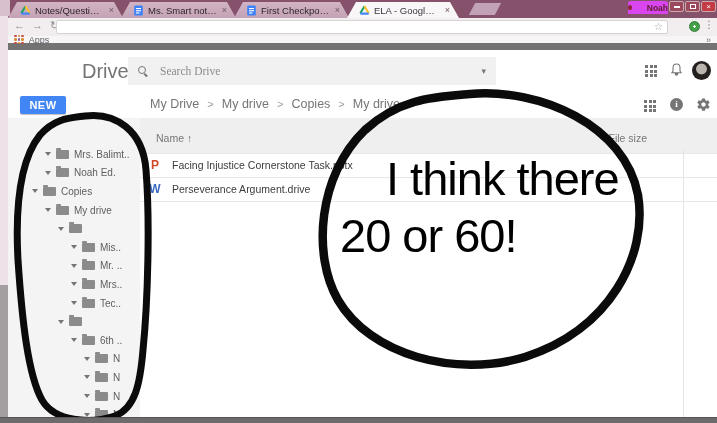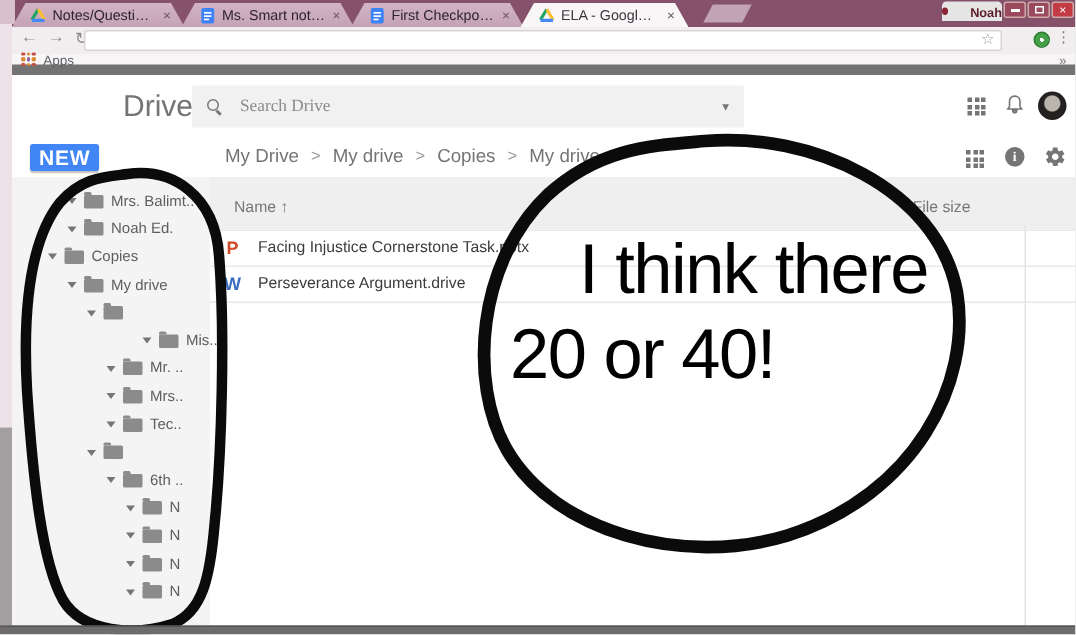--- a/index.html
+++ b/index.html
@@ -15,21 +15,21 @@
     background:linear-gradient(#d2b4c4,#c3a2b5);cursor:pointer;}
   .tab.active{background:#f8f6f7;}
   .tab .t-title{font-size:9.5px;color:#2e2430;white-space:nowrap;overflow:hidden;
     text-overflow:ellipsis;flex:1;}
   .tab.active .t-title{color:#3c3640;}
   .tab .t-close{font-size:9px;color:#6d5764;padding:0 1px;cursor:pointer;}
   .favicon{width:11px;height:11px;flex:0 0 auto;}
   #newtab-btn{position:absolute;left:472px;top:3px;width:26px;height:12px;
     background:#c2a2b5;transform:skewX(-28deg);cursor:pointer;}
   #profile-btn{position:absolute;left:628px;top:1px;width:40px;height:13px;
-    background:#e5e5e5;border-radius:3px 3px 0 0;display:flex;align-items:center;
+    background:#d946ef;border-radius:3px 3px 0 0;display:flex;align-items:center;
     justify-content:center;gap:15px;cursor:pointer;}
   #profile-btn .p-dot{width:5px;height:5px;border-radius:50%;background:#8c2330;}
   #profile-btn span{font-size:8.5px;color:#5e1d2c;font-weight:bold;}
   .winbtn{position:absolute;top:1px;width:15px;height:11px;border:1px solid #caa;
     border-radius:2px;display:flex;align-items:center;justify-content:center;cursor:pointer;}
   #btn-min{left:669px;background:#9b4a5e;}
   #btn-max{left:685px;background:#9b4a5e;}
   #btn-close{left:701px;background:#c23b45;}
   .winbtn .bar{width:6px;height:2px;background:#fff;}
   .winbtn .box{width:6px;height:5px;border:1px solid #fff;}
@@ -79,21 +79,21 @@
   .sqgrid{display:grid;grid-template-columns:repeat(3,3.2px);grid-auto-rows:3.2px;gap:1.4px;cursor:pointer;}
   .sqgrid i{background:#757575;}
   #hdr-apps{position:absolute;left:637px;top:15px;}
   #hdr-bell{position:absolute;left:662px;top:13px;cursor:pointer;}
   #avatar{position:absolute;left:684px;top:11px;width:19px;height:19px;border-radius:50%;
     background:radial-gradient(circle at 50% 42%,#b9b4ac 0 34%,#23201f 40%);cursor:pointer;}
 
   
   #actionbar{position:absolute;left:8px;top:92px;width:709px;height:26px;background:#fff;}
   #new-btn{position:absolute;left:12px;top:4px;width:46px;height:18px;background:#4285f4;
-    border:none;border-radius:2px;color:#fff;font-size:14px;font-weight:bold;
+    border:none;border-radius:2px;color:#fff;font-size:11px;font-weight:bold;
     font-family:"Liberation Sans",sans-serif;letter-spacing:.5px;cursor:pointer;
     box-shadow:0 1px 1px rgba(0,0,0,.25);}
   #breadcrumb{position:absolute;left:142px;top:5px;display:flex;align-items:center;gap:8px;
     font-size:12.5px;color:#757575;}
   #breadcrumb .crumb{cursor:pointer;}
   #breadcrumb .sep{color:#9c9c9c;font-size:11px;cursor:default;}
   #ab-grid{position:absolute;left:636px;top:8px;}
   #info-icon{position:absolute;left:662px;top:6px;width:13px;height:13px;border-radius:50%;
     background:#757575;color:#fff;font-size:9px;font-weight:bold;text-align:center;
     line-height:13px;font-family:"Liberation Serif",serif;cursor:pointer;}
@@ -283,51 +283,51 @@
       <svg width="15" height="15" viewBox="0 0 24 24">
           <path fill="#757575" d="M19.4 13c0-.3.1-.6.1-1s0-.7-.1-1l2.1-1.6c.2-.2.2-.4.1-.6l-2-3.4c-.1-.2-.4-.3-.6-.2l-2.5 1c-.5-.4-1.1-.7-1.7-1l-.4-2.6c0-.2-.2-.4-.5-.4h-4c-.2 0-.4.2-.5.4l-.4 2.6c-.6.2-1.2.6-1.7 1l-2.5-1c-.2-.1-.5 0-.6.2l-2 3.4c-.1.2-.1.5.1.6L4.5 11c0 .3-.1.6-.1 1s0 .7.1 1l-2.1 1.6c-.2.2-.2.4-.1.6l2 3.4c.1.2.4.3.6.2l2.5-1c.5.4 1.1.7 1.7 1l.4 2.6c0 .2.2.4.5.4h4c.2 0 .4-.2.5-.4l.4-2.6c.6-.2 1.2-.6 1.7-1l2.5 1c.2.1.5 0 .6-.2l2-3.4c.1-.2.1-.5-.1-.6L19.4 13zM12 15.5c-1.9 0-3.5-1.6-3.5-3.5s1.6-3.5 3.5-3.5 3.5 1.6 3.5 3.5-1.6 3.5-3.5 3.5z"></path>
         </svg>
     </span>
   </div>
 
   <div id="content">
     <div id="gray-band"></div>
     <div id="sidebar">
       <div id="tree">
+  <div class="tree-row" style="padding-left: 37px; margin-top: 20px;">
+    <span class="tw-arrow"></span>
+    <span class="tw-folder"></span>
+    <span class="tw-label">Mrs. Balimt..</span>
+  </div>
+
   <div class="tree-row" style="padding-left: 37px;">
     <span class="tw-arrow"></span>
     <span class="tw-folder"></span>
-    <span class="tw-label">Mrs. Balimt..</span>
+    <span class="tw-label">Noah Ed.</span>
+  </div>
+
+  <div class="tree-row" style="padding-left: 24px;">
+    <span class="tw-arrow"></span>
+    <span class="tw-folder"></span>
+    <span class="tw-label">Copies</span>
   </div>
 
   <div class="tree-row" style="padding-left: 37px;">
     <span class="tw-arrow"></span>
     <span class="tw-folder"></span>
-    <span class="tw-label">Noah Ed.</span>
-  </div>
-
-  <div class="tree-row" style="padding-left: 24px;">
-    <span class="tw-arrow"></span>
-    <span class="tw-folder"></span>
-    <span class="tw-label">Copies</span>
-  </div>
-
-  <div class="tree-row" style="padding-left: 37px;">
-    <span class="tw-arrow"></span>
-    <span class="tw-folder"></span>
     <span class="tw-label">My drive</span>
   </div>
 
   <div class="tree-row" style="padding-left: 50px;">
     <span class="tw-arrow"></span>
     <span class="tw-folder"></span>
     <span class="tw-label"></span>
   </div>
 
-  <div class="tree-row" style="padding-left: 87px;">
+  <div class="tree-row" style="padding-left: 63px;">
     <span class="tw-arrow"></span>
     <span class="tw-folder"></span>
     <span class="tw-label">Mis..</span>
   </div>
 
   <div class="tree-row" style="padding-left: 63px;">
     <span class="tw-arrow"></span>
     <span class="tw-folder"></span>
     <span class="tw-label">Mr. ..</span>
   </div>
@@ -399,17 +399,17 @@
 </div>
     <div id="vline"></div>
   </div>
 
   <svg id="annot-svg" viewBox="0 0 717 423">
     <path id="left-oval" d="M 85,116 C 115,112 143,130 146,170 C 150,220 148,300 143,350 C 140,385 135,408 115,416 C 90,424 55,422 42,400 C 28,375 22,320 18,260 C 15,205 20,160 40,135 C 55,118 70,118 85,116 Z" fill="none" stroke-width="7" stroke-linejoin="round" stroke="#0b0b0b"></path>
     <path id="right-circle" d="M 470,94 C 540,88 625,125 638,195 C 648,255 610,330 525,357 C 455,378 370,355 338,300 C 312,255 318,175 365,130 C 400,98 435,97 470,94 Z" fill="none" stroke-width="8.5" stroke-linejoin="round" stroke="#0b0b0b"></path>
   </svg>
   <div id="annot-text">
     <div class="l0">I think there</div>
-    <div>20 or 40!</div>
+    <div>20 or 60!</div>
   </div>
 
   <div id="bottombar"></div>
 </div>
 
 </body></html>

